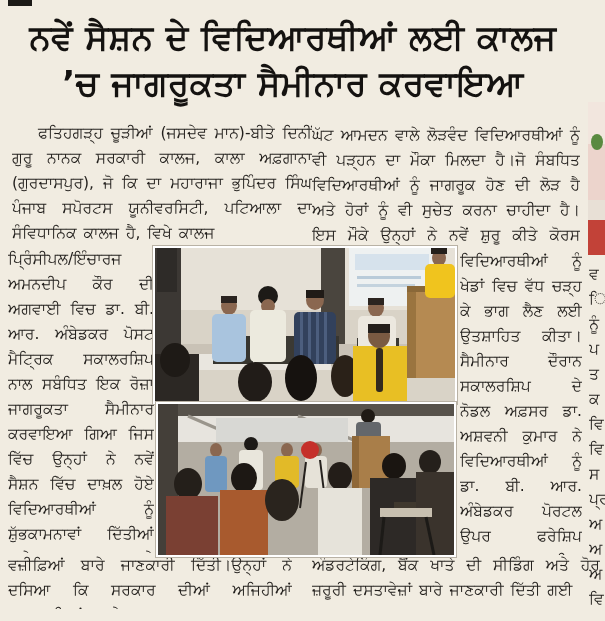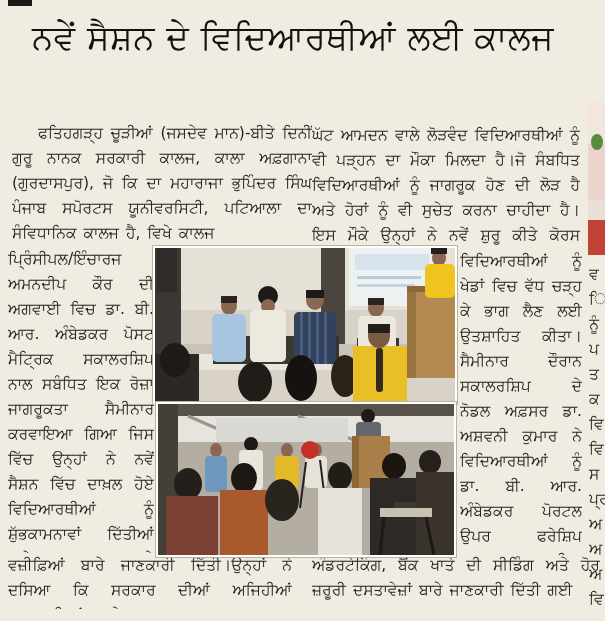--- a/index.html
+++ b/index.html
@@ -10,21 +10,21 @@
     background: #f1ece1;
     overflow: hidden;
     font-family: "DejaVu Sans", "Liberation Sans", sans-serif;
     color: #1d1b18;
   }
   .abs { position: absolute; }
   .headline {
     left: 0; top: 14px; width: 586px;
     text-align: center;
     font-size: 34px; line-height: 46px;
-    font-weight: 400;
+    font-weight: 700;
     color: #141210;
     letter-spacing: 0.5px;
   }
   .bodytext {
     font-size: 15.5px;
     line-height: 25px;
     text-align: justify;
     color: #221f1c;
     word-spacing: 2px;
   }
@@ -47,20 +47,21 @@
 </style>
 </head>
 <body>
 
 <div class="page">
 
   <div class="abs topmark"></div>
 
   <div class="abs headline">
     <div>ਨਵੇਂ ਸੈਸ਼ਨ ਦੇ ਵਿਦਿਆਰਥੀਆਂ ਲਈ ਕਾਲਜ</div>
+    <div>’ਚ ਜਾਗਰੂਕਤਾ ਸੈਮੀਨਾਰ ਕਰਵਾਇਆ</div>
   </div>
 
   <div class="abs bodytext first-indent" style="left:12px; top:121px; width:300px; height:125px; overflow:hidden;">ਫਤਿਹਗੜ੍ਹ ਚੂੜੀਆਂ (ਜਸਦੇਵ ਮਾਨ)-ਬੀਤੇ ਦਿਨੀਂ ਗੁਰੂ ਨਾਨਕ ਸਰਕਾਰੀ ਕਾਲਜ, ਕਾਲਾ ਅਫ਼ਗਾਨਾ (ਗੁਰਦਾਸਪੁਰ), ਜੋ ਕਿ ਦਾ ਮਹਾਰਾਜਾ ਭੁਪਿੰਦਰ ਸਿੰਘ ਪੰਜਾਬ ਸਪੋਰਟਸ ਯੂਨੀਵਰਸਿਟੀ, ਪਟਿਆਲਾ ਦਾ ਸੰਵਿਧਾਨਿਕ ਕਾਲਜ ਹੈ, ਵਿਖੇ ਕਾਲਜ</div>
 
   <div class="abs bodytext" style="left:8px; top:247px; width:146px; height:306px; overflow:hidden;">ਪ੍ਰਿੰਸੀਪਲ/ਇੰਚਾਰਜ ਅਮਨਦੀਪ ਕੌਰ ਦੀ ਅਗਵਾਈ ਵਿਚ ਡਾ. ਬੀ. ਆਰ. ਅੰਬੇਡਕਰ ਪੋਸਟ ਮੈਟ੍ਰਿਕ ਸਕਾਲਰਸ਼ਿਪ ਨਾਲ ਸਬੰਧਿਤ ਇਕ ਰੋਜ਼ਾ ਜਾਗਰੂਕਤਾ ਸੈਮੀਨਾਰ ਕਰਵਾਇਆ ਗਿਆ ਜਿਸ ਵਿੱਚ ਉਨ੍ਹਾਂ ਨੇ ਨਵੇਂ ਸੈਸ਼ਨ ਵਿੱਚ ਦਾਖ਼ਲ ਹੋਏ ਵਿਦਿਆਰਥੀਆਂ ਨੂੰ ਸ਼ੁੱਭਕਾਮਨਾਵਾਂ ਦਿੱਤੀਆਂ ਅਤੇ ਸਰਕਾਰ ਦੁਆਰੇ ਦਿੱਤੇ ਜਾਂਦੇ ਵੱਖ-ਵੱਖ</div>
 
   <div class="abs bodytext" style="left:8px; top:553px; width:284px; height:56px; overflow:hidden;">ਵਜ਼ੀਫ਼ਿਆਂ ਬਾਰੇ ਜਾਣਕਾਰੀ ਦਿੱਤੀ।ਉਨ੍ਹਾਂ ਨੇ ਦਸਿਆ ਕਿ ਸਰਕਾਰ ਦੀਆਂ ਅਜਿਹੀਆਂ ਸਕਾਲਰਸ਼ਿਪਾਂ ਕਰਕੇ</div>
 
   <div class="abs bodytext" style="left:312px; top:123px; width:268px; height:125px; overflow:hidden;">ਘੱਟ ਆਮਦਨ ਵਾਲੇ ਲੋੜਵੰਦ ਵਿਦਿਆਰਥੀਆਂ ਨੂੰ ਵੀ ਪੜ੍ਹਨ ਦਾ ਮੌਕਾ ਮਿਲਦਾ ਹੈ।ਜੋ ਸੰਬਧਿਤ ਵਿਦਿਆਰਥੀਆਂ ਨੂੰ ਜਾਗਰੂਕ ਹੋਣ ਦੀ ਲੋੜ ਹੈ ਅਤੇ ਹੋਰਾਂ ਨੂੰ ਵੀ ਸੁਚੇਤ ਕਰਨਾ ਚਾਹੀਦਾ ਹੈ।ਇਸ ਮੌਕੇ ਉਨ੍ਹਾਂ ਨੇ ਨਵੇਂ ਸ਼ੁਰੂ ਕੀਤੇ ਕੋਰਸ ਬੀਪੀਈਐਸ ਦੇ</div>
 

